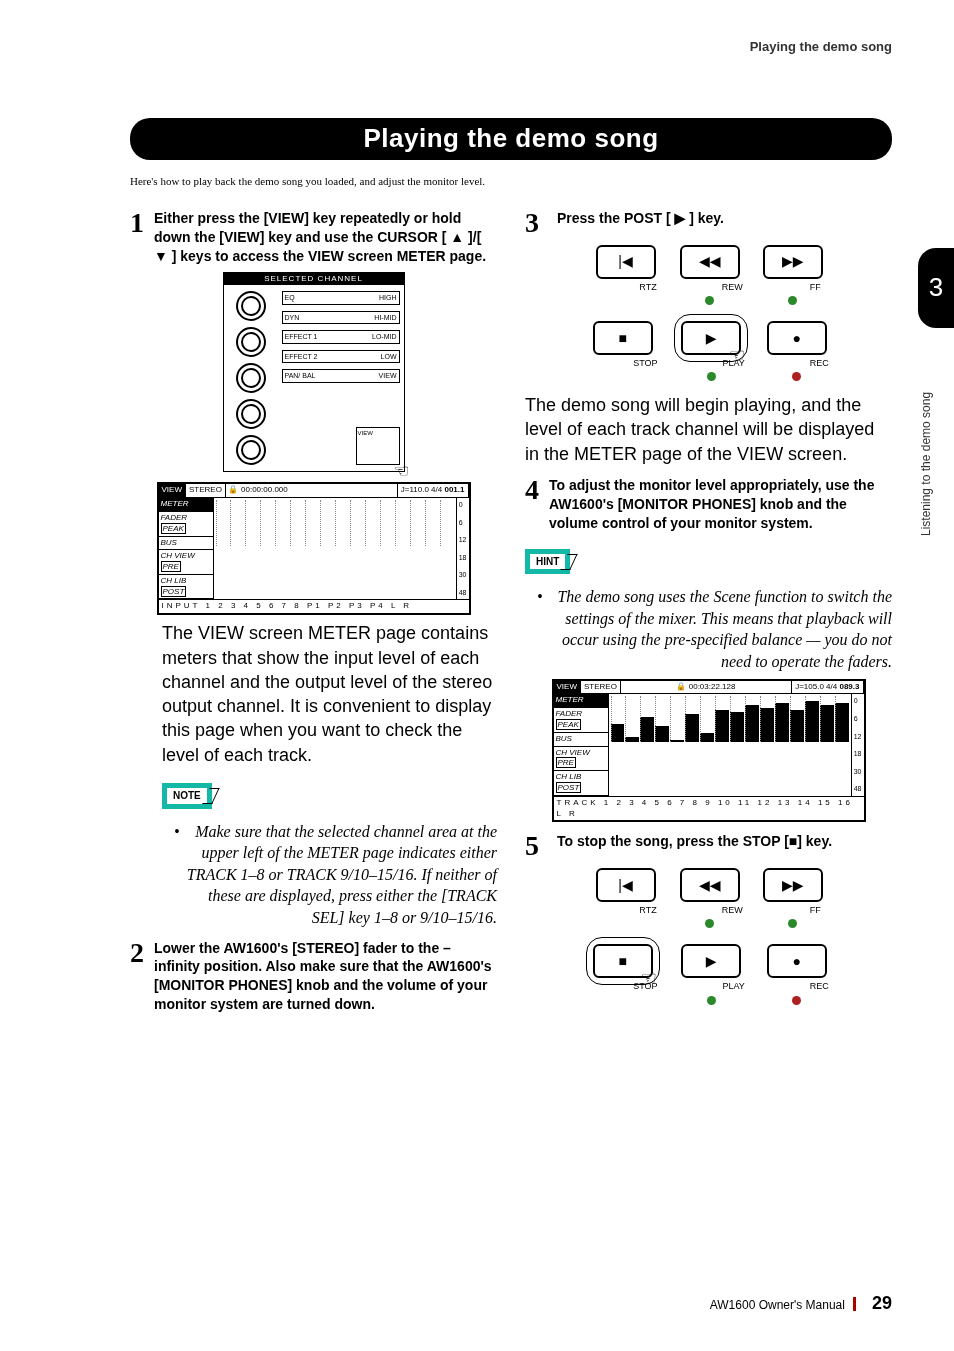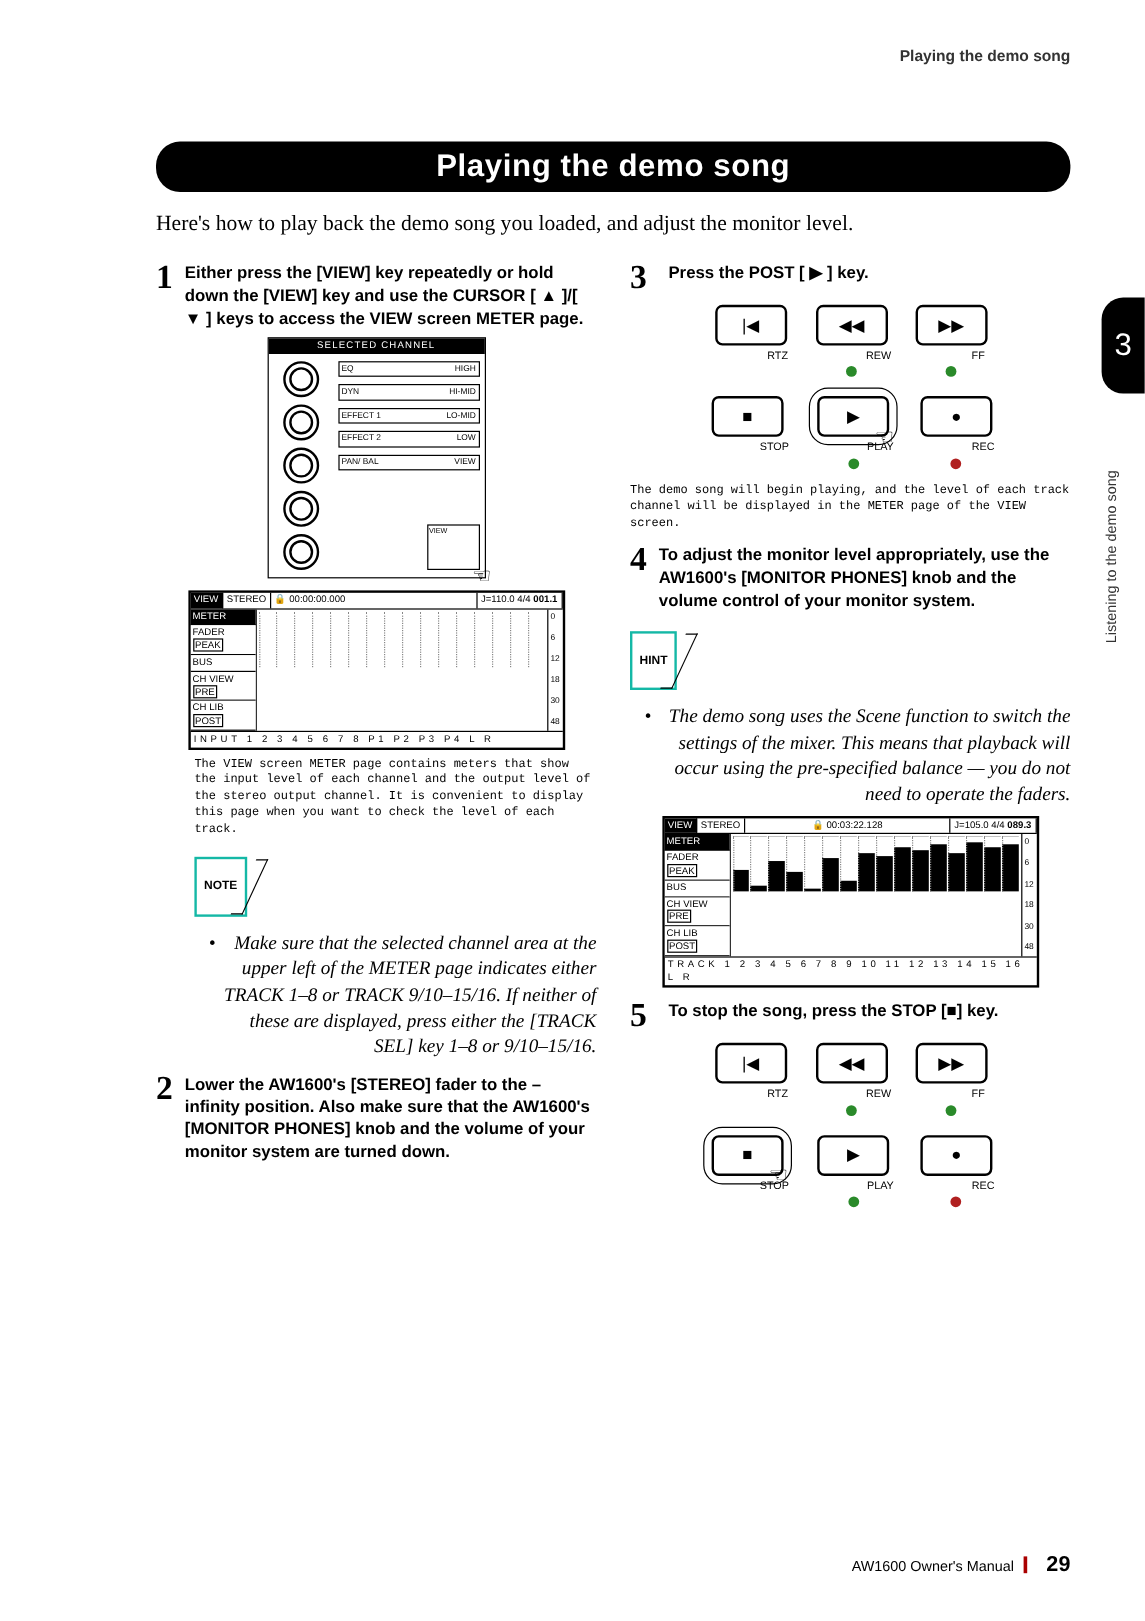--- a/index.html
+++ b/index.html
@@ -1,27 +1,27 @@
 <!DOCTYPE html>
 <html><head>
 <meta charset="utf-8">
 <style>
   html,body{margin:0;padding:0;background:#fff;color:#000;font-family:"Times New Roman",Times,serif;font-size:14px;line-height:1.35;}
   .page{width:954px;height:1351px;position:relative;box-sizing:border-box;padding:38px 62px 40px 130px;}
   .running-head{position:absolute;top:38px;right:62px;font-family:Arial,Helvetica,sans-serif;font-weight:bold;font-size:13px;color:#333;}
   .headline-wrap{margin-top:80px;margin-bottom:14px;}
   .headline{background:#000;color:#fff;border-radius:20px;height:42px;display:flex;align-items:center;justify-content:center;font-family:Arial,Helvetica,sans-serif;font-weight:bold;font-size:26px;letter-spacing:.5px;}
-  .intro{font-size:18px;margin:14px 0 10px 0;}
+  .intro{font-size:11px;margin:14px 0 10px 0;}
   .cols{display:flex;gap:28px;}
   .col{flex:1;min-width:0;}
   .step{display:flex;gap:10px;margin:10px 0 6px 0;}
   .step-num{font-family:"Times New Roman",serif;font-size:28px;line-height:1;font-weight:bold;width:22px;text-align:left;}
   .step-head{font-family:Arial,Helvetica,sans-serif;font-weight:bold;font-size:14px;}
-  .step-body{font-family:Liberation Mono, monospace;font-size:10px;margin:6px 0 6px 32px;}
-  .note-tab,.hint-tab{display:inline-block;border:2px solid #14b8a6;font-family:Arial,Helvetica,sans-serif;font-size:10px;font-weight:bold;padding:16px 6px;margin:10px 0 4px 32px;position:relative;}
+  .step-body{font-family:Liberation Sans, sans-serif;font-size:18px;margin:6px 0 6px 32px;}
+  .note-tab,.hint-tab{display:inline-block;border:5px solid #14b8a6;font-family:Arial,Helvetica,sans-serif;font-size:10px;font-weight:bold;padding:1px 6px;margin:10px 0 4px 32px;position:relative;}
   .note-tab::after,.hint-tab::after{content:"";position:absolute;right:-9px;top:0;bottom:0;width:9px;border-top:1px solid #000;border-bottom:1px solid #000;border-right:1px solid #000;transform:skewX(-25deg);}
   .note-text{font-style:italic;font-size:16px;margin:8px 0 4px 44px;text-align:right;}
   .bullet{display:flex;gap:6px;}
   .bullet::before{content:"\2022";}
   .tab-thumb{position:absolute;right:0;top:248px;width:36px;}
   .tab-num{background:#000;color:#fff;width:36px;height:80px;border-radius:18px 0 0 18px;display:flex;align-items:center;justify-content:center;font-family:Arial,Helvetica,sans-serif;font-size:26px;}
   .tab-text{writing-mode:vertical-rl;transform:rotate(180deg);font-family:Arial,Helvetica,sans-serif;font-size:12px;color:#333;margin-top:8px;height:200px;display:flex;align-items:center;}
   .footer{position:absolute;bottom:36px;right:62px;font-family:Arial,Helvetica,sans-serif;font-size:12px;color:#000;}
   .footer .pg{font-weight:bold;font-size:18px;margin-left:8px;color:#000;}
   .footer .bar{display:inline-block;width:3px;height:14px;background:#a00;margin:0 8px;vertical-align:-2px;}
@@ -37,21 +37,21 @@
   .led.r{background:#b02020;}
   .hand{position:absolute;right:-6px;bottom:-14px;font-size:18px;}
   
   .ring{position:relative;}
   .ring::after{content:"";position:absolute;inset:-9px;border:1px solid #000;border-radius:16px;}
   
   .meter-screen{width:310px;border:2px solid #000;margin:6px auto;font-family:Arial,Helvetica,sans-serif;font-size:8px;background:#fff;}
   .meter-screen .hbar{display:flex;border-bottom:1px solid #000;}
   .meter-screen .hbar>div{padding:1px 3px;border-right:1px solid #000;white-space:nowrap;}
   .meter-screen .body{display:flex;}
-  .meter-screen .side{width:54px;border-right:1px solid #000;}
+  .meter-screen .side{width:54px;border-right:1px solid #000;font-style:italic;}
   .meter-screen .side div{border-bottom:1px solid #000;padding:1px 2px;background:#000;color:#fff;}
   .meter-screen .side div.off{background:#fff;color:#000;}
   .meter-screen .grid{flex:1;display:grid;grid-template-columns:repeat(16,1fr);gap:1px;padding:2px;}
   .meter-screen .grid span{display:block;border-left:1px dotted #888;height:46px;}
   .meter-screen .grid.playing span{background:linear-gradient(to top,#000 0%,#000 var(--h,30%),transparent var(--h,30%));}
   .meter-screen .scale{display:flex;flex-direction:column;justify-content:space-between;padding:2px 2px;font-size:7px;border-left:1px solid #000;}
   .meter-screen .foot{border-top:1px solid #000;padding:1px 3px;letter-spacing:3px;}
 
   
   .strip{width:180px;border:1px solid #000;margin:6px auto 10px auto;font-family:Arial,Helvetica,sans-serif;position:relative;}

